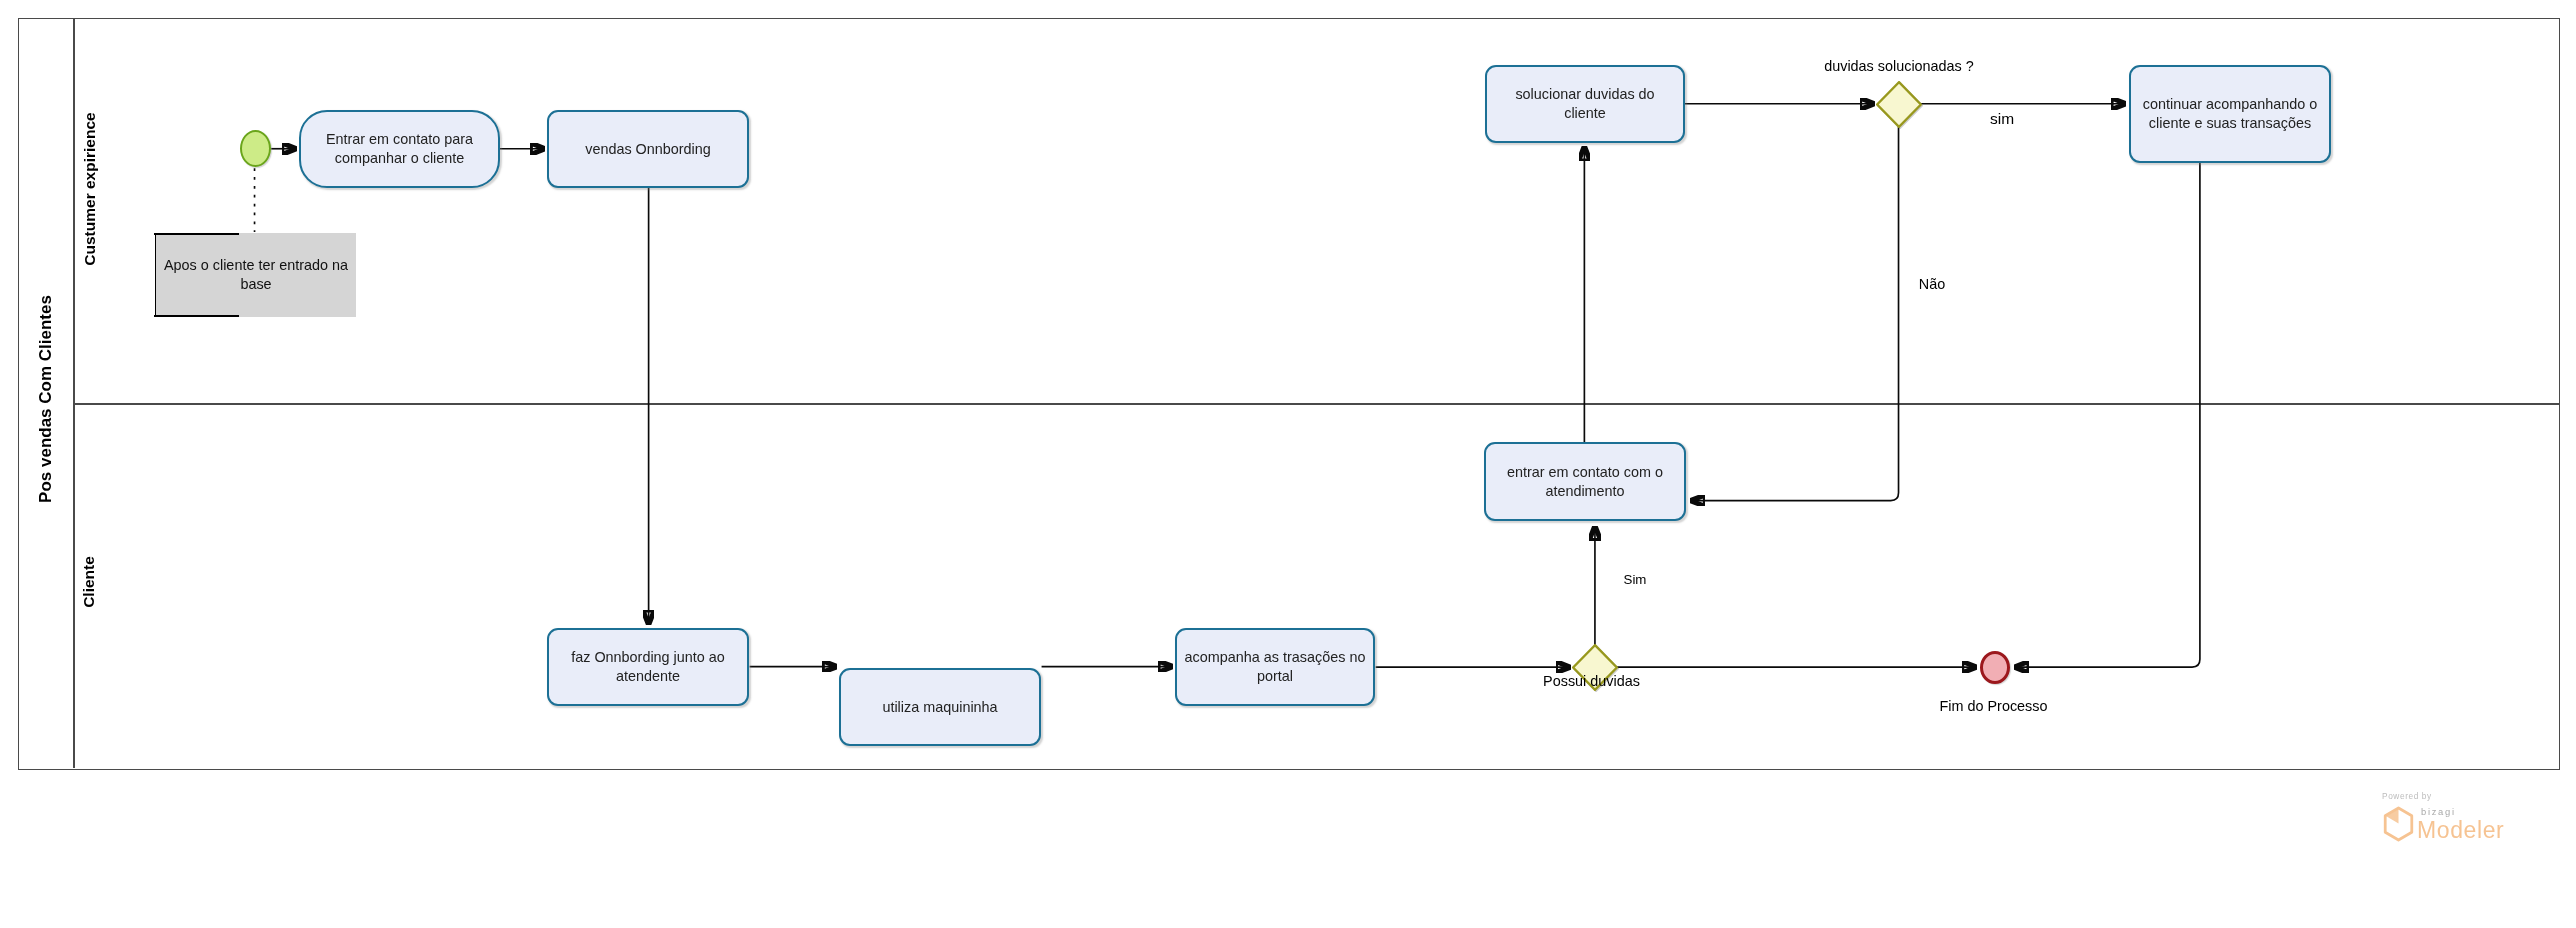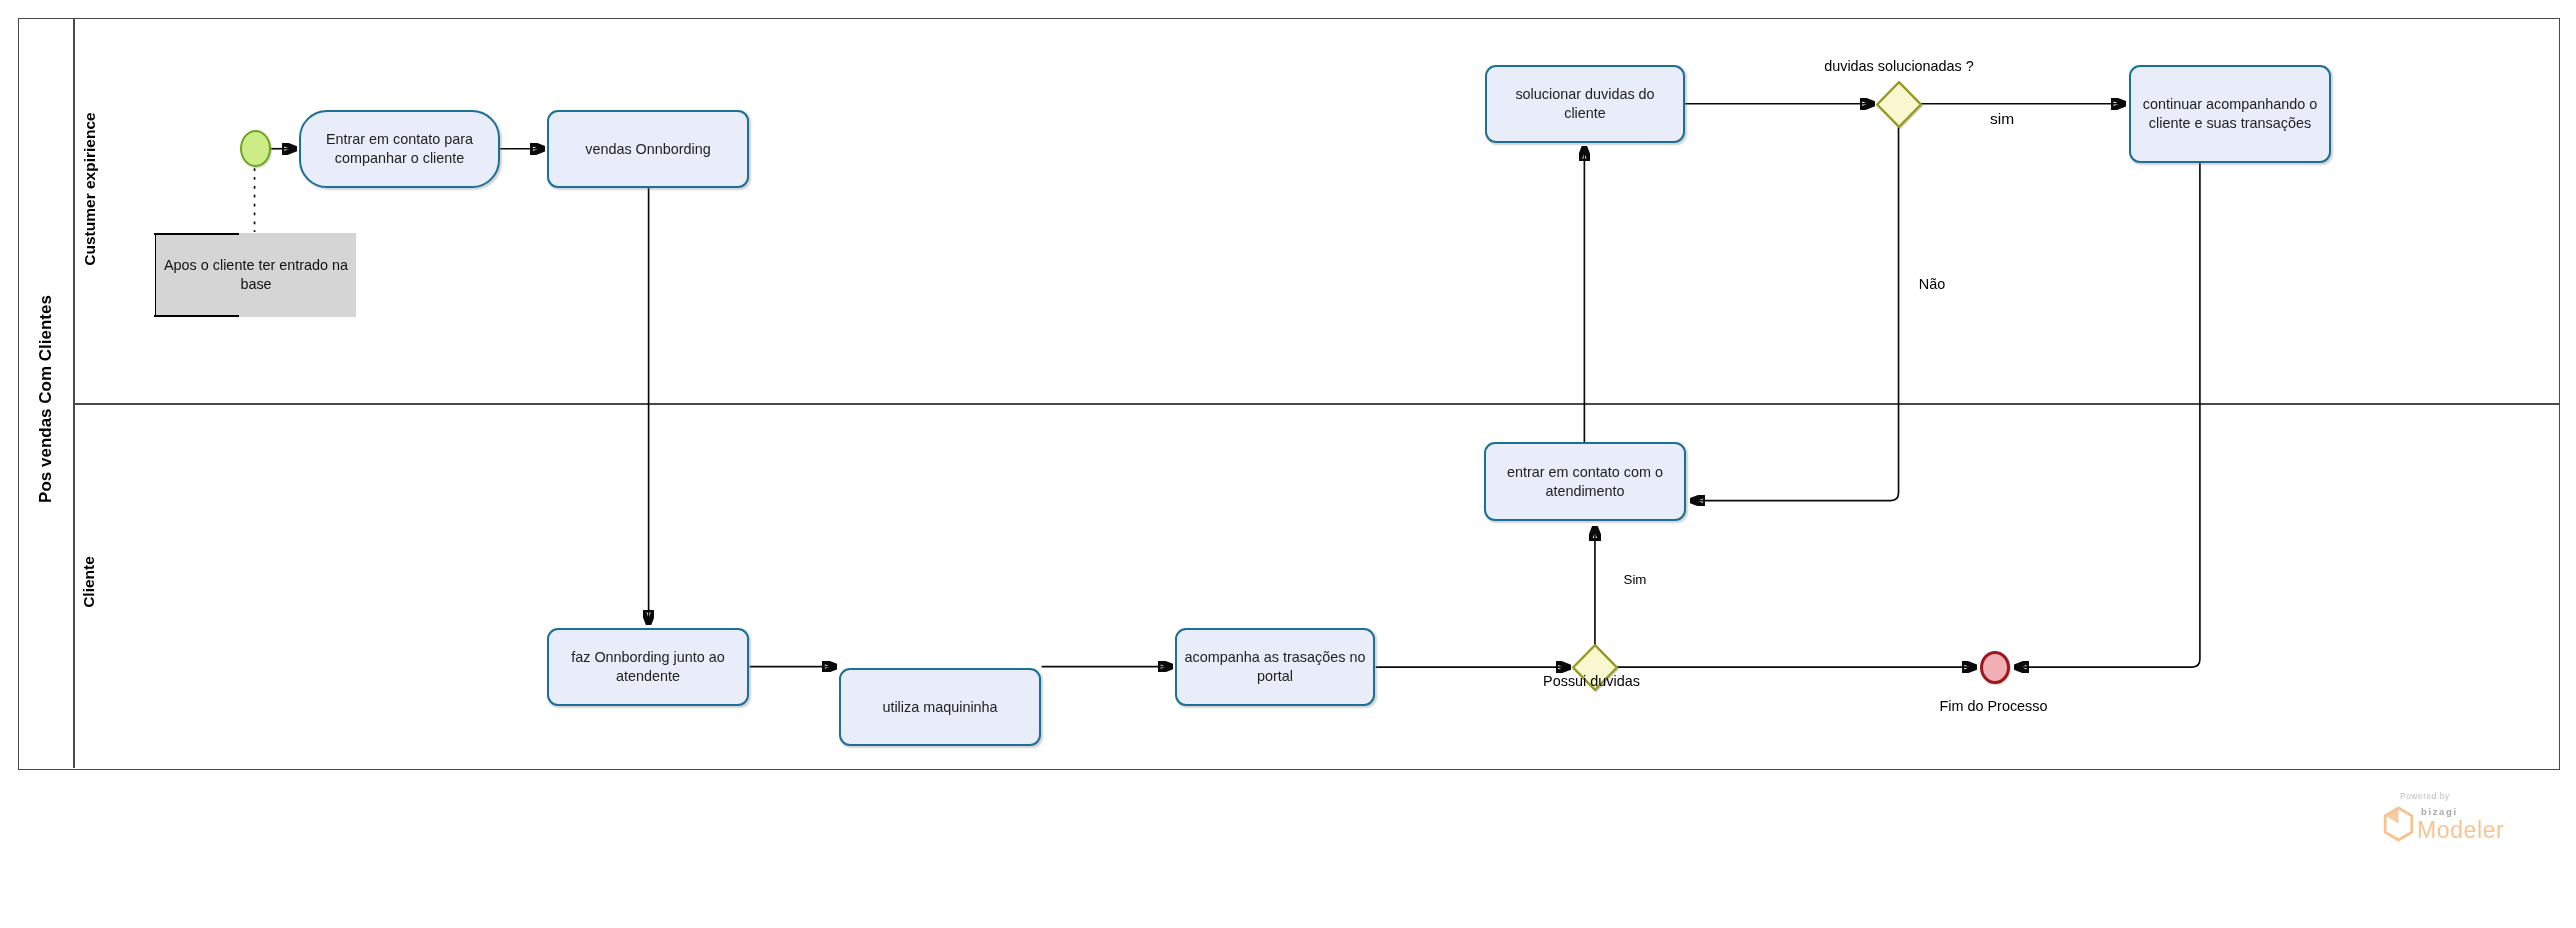--- a/index.html
+++ b/index.html
@@ -121,20 +121,20 @@
 </svg>
 <div class="edge-label" style="left:1508px;top:673px;width:167px;">Possui duvidas</div>
 
 <div class="abs event event-end" style="left:1980px;top:651px;width:30px;height:33px;"></div>
 <div class="edge-label" style="left:1910px;top:698px;width:167px;">Fim do Processo</div>
 
 <div class="edge-label bold" style="left:1974px;top:110px;width:56px;font-size:15.5px;">sim</div>
 <div class="edge-label bold" style="left:1904px;top:276px;width:56px;">Não</div>
 <div class="edge-label bold" style="left:1607px;top:572px;width:56px;font-size:13.3px;">Sim</div>
 
-<div class="abs logo-powered" style="left:2382px;top:791px;margin-left:18px;">Powered by</div>
+<div class="abs logo-powered" style="left:2382px;top:791px;">Powered by</div>
 <svg class="abs" style="left:2383px;top:806px;" width="31" height="36" viewBox="0 0 56 64">
   <polygon points="28,3 52,17 52,47 28,61 4,47 4,17" fill="none" stroke="#f6c392" stroke-width="5" stroke-linejoin="round"></polygon>
   <polygon points="6,18 28,31 28,5" fill="#f6c392" opacity="0.85"></polygon>
 </svg>
-<div class="abs logo-bizagi" style="left:2421px;top:806px;font-weight:bold;">bizagi</div>
+<div class="abs logo-bizagi" style="left:2421px;top:806px;">bizagi</div>
 <div class="abs logo-modeler" style="left:2417px;top:817px;">Modeler</div>
 
 
 </body></html>

